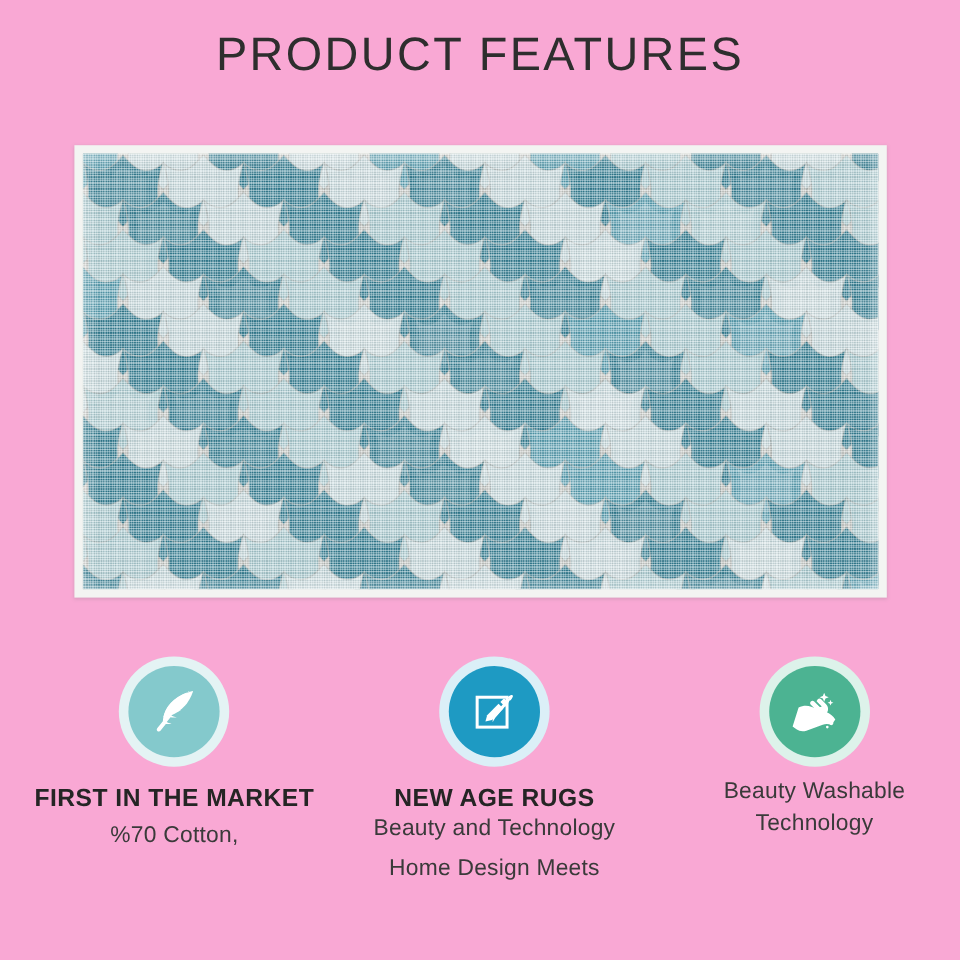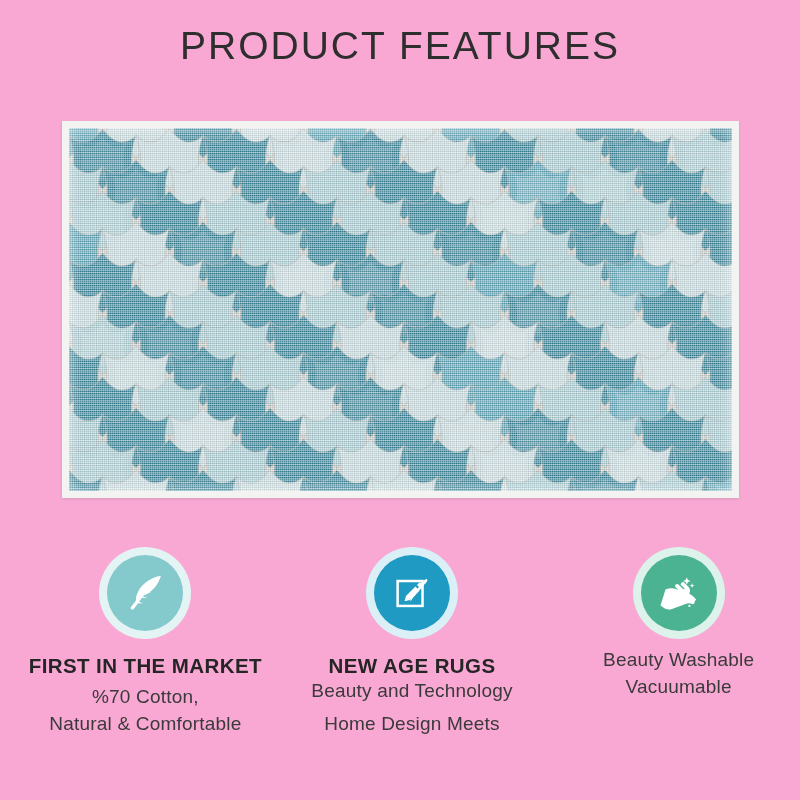--- a/index.html
+++ b/index.html
@@ -403,21 +403,20 @@
                        c-2.1-0.4-3.7-1-4.7-1.7l3.2-4c1.3,0.3,3.1,0.4,5.2,0c-2-0.4-3.5-1-4.5-1.6l2.9-3.6
                        c0.6,0.1,1.4,0.2,2.4,0.1C40,5.9,40.1,6.1,39.5,6.2z"></path>
               <path d="M40.6,6.1c-0.7,2.3-2.6,7.6-6.7,12.4c-3.6,4.2-8,7.2-13,9c-2.3,0.8-4.4,1.3-6.2,1.5
                        c0.5-2.2,1.3-4.5,2.5-6.8c2.3-4.4,5.9-8.1,10.7-11C33,8.2,38,6.7,40.6,6.1z"></path>
             </g>
           </svg>
         </div>
       </div>
       <div class="feat-title">FIRST IN THE MARKET</div>
       <div class="feat-line first">%70 Cotton,</div>
-      <div class="feat-line">Natural &amp; Comfortable</div>
     </div>
 
     <div class="feature">
       <div class="icon-badge">
         <div class="icon-halo" style="background:#dbeff7"></div>
         <div class="icon-circle" style="background:#1e9ac3">
           <svg width="46" height="46" viewBox="0 0 48 48" aria-hidden="true">
             <g fill="none" stroke="#ffffff" stroke-width="2.6">
               <rect x="9" y="11.5" width="26" height="26"></rect>
             </g>
@@ -456,17 +455,17 @@
               <path d="M31.8,8.2l1.1,2.7l2.7,1.1l-2.7,1.1l-1.1,2.7l-1.1-2.7l-2.7-1.1l2.7-1.1L31.8,8.2z"></path>
               <path d="M37.1,14.2l0.7,1.7l1.7,0.7l-1.7,0.7l-0.7,1.7l-0.7-1.7l-1.7-0.7l1.7-0.7L37.1,14.2z"></path>
               <path d="M26.9,13.5l0.5,1.2l1.2,0.5l-1.2,0.5l-0.5,1.2l-0.5-1.2l-1.2-0.5l1.2-0.5L26.9,13.5z"></path>
               <circle cx="37.8" cy="33.6" r="1.7"></circle>
               <circle cx="34.4" cy="36.9" r="1.1"></circle>
             </g>
           </svg>
         </div>
       </div>
       <div class="feat-line first">Beauty Washable</div>
-      <div class="feat-line">Vacuumable</div>
+      <div class="feat-line">Technology</div>
     </div>
 
   </div>
 </div>
 
 </body></html>

